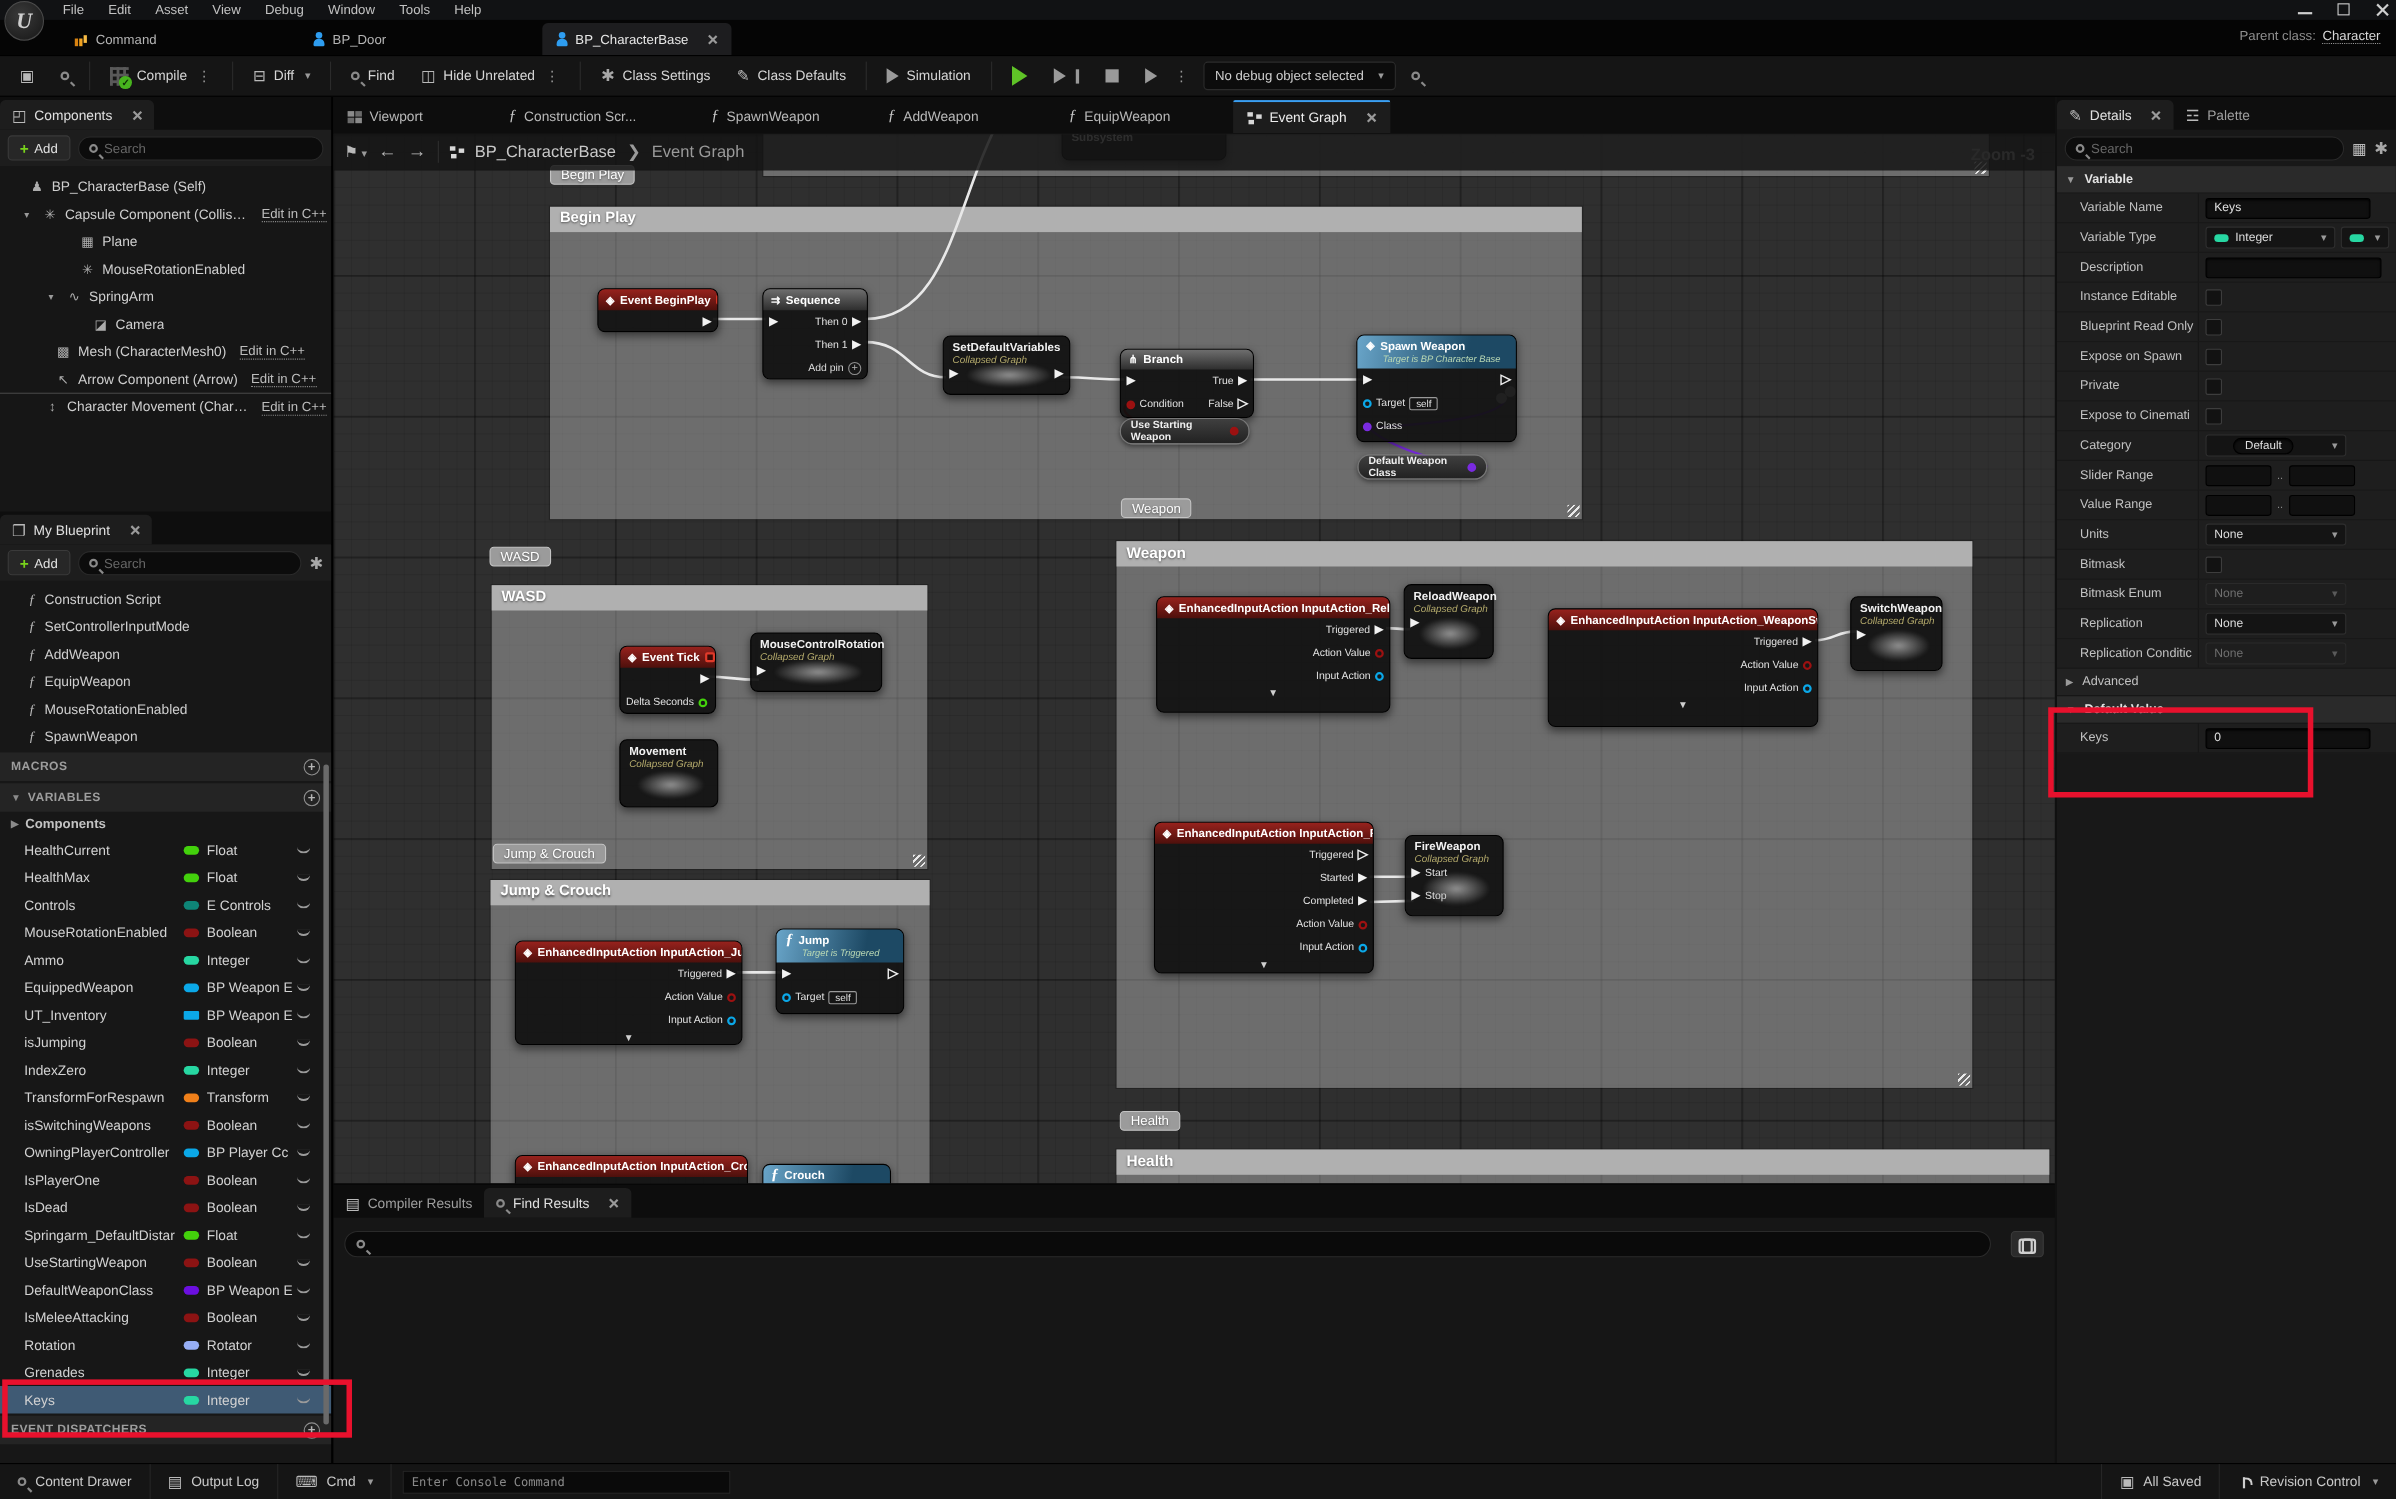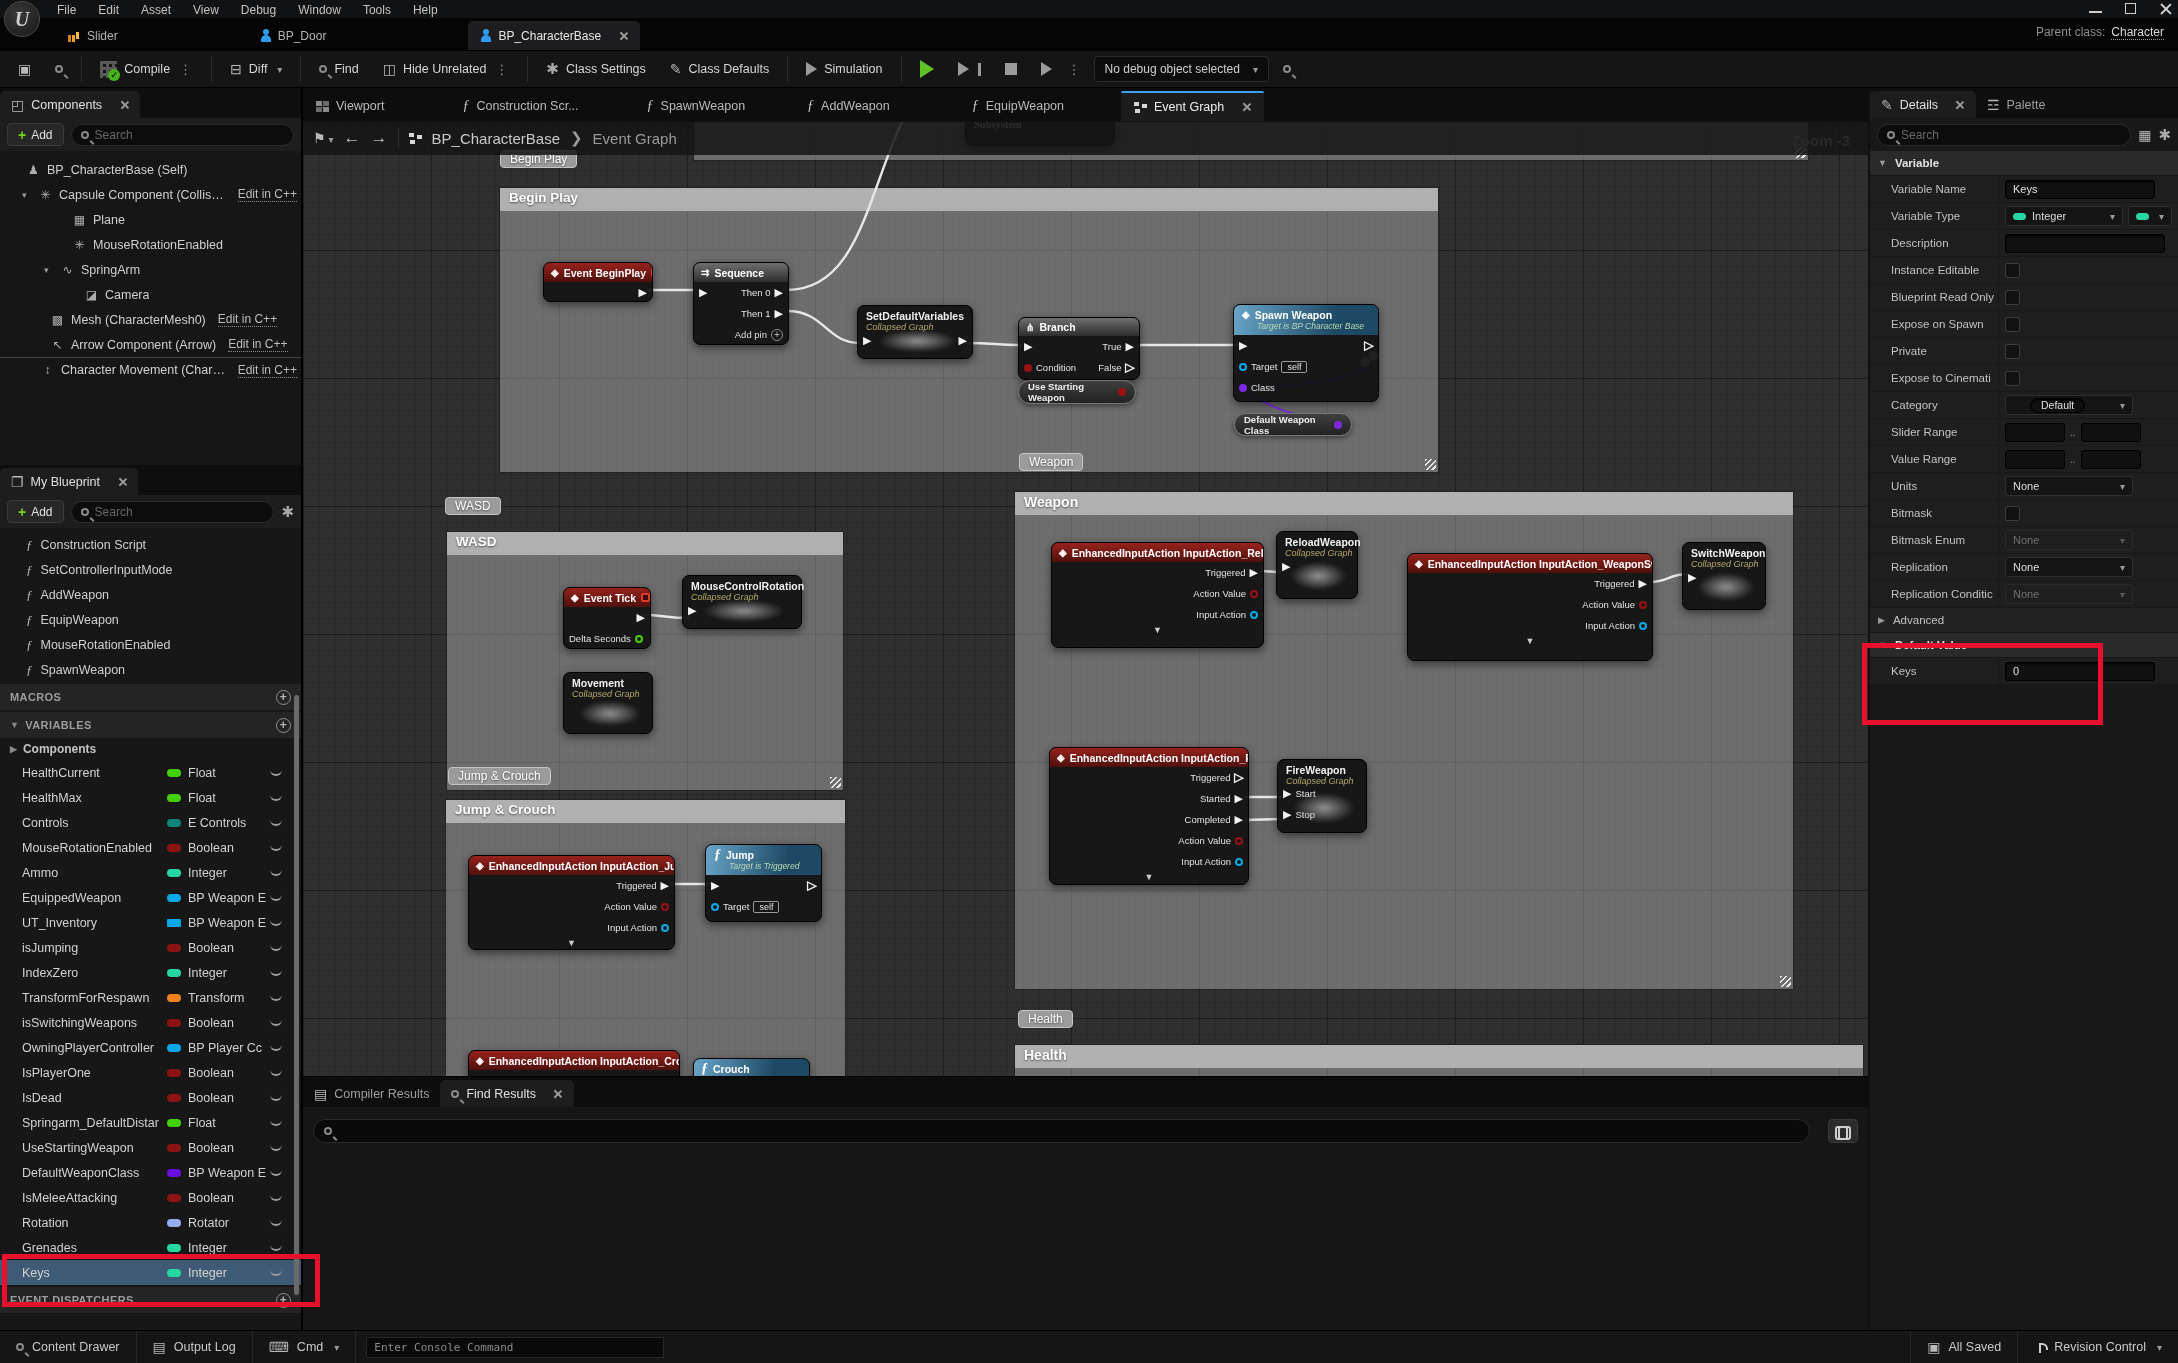--- a/index.html
+++ b/index.html
@@ -193,21 +193,21 @@
 <div id="winctl">
   <span class="wbtn min"></span>
   <span class="wbtn max"></span>
   <span class="wbtn close"></span>
 </div>
 
 <div id="tabrow">
   <div style="width:56px;"></div>
   <div class="atab">
     <span class="levels"></span>
-    <span>Slider</span>
+    <span>Command</span>
   </div>
   <div style="width:118px;"></div>
   <div class="atab">
     <span class="person"></span>
     <span>BP_Door</span>
   </div>
   <div style="width:130px;"></div>
   <div class="atab active">
     <span class="person"></span>
     <span>BP_CharacterBase</span>
@@ -630,21 +630,21 @@
   <span class="cur">Event Graph</span>
 </div>
 
 <div id="canvas">
   <div id="zoomlabel">Zoom -3</div>
 
   <div class="comment" style="left:391px; top:-30px; width:1114px; height:68px;">
       <span class="grip"></span>
     </div>
   <div class="node" style="left:662px; top:-8px; width:150px; height:32px;">
-    <div class="cnode-t" style="color:#bdbdbd;font-family:Liberation Serif, serif;">Subsystem</div>
+    <div class="cnode-t" style="color:#bdbdbd;">Subsystem</div>
   </div>
 
   <svg class="wires" width="1565" height="954">
     <path class="wire" d="M345 168 L393 168"></path>
     <path class="wire" d="M484 168 C560 168, 565 60, 608 -18"></path>
     <path class="wire" d="M484 189 C522 189, 523 221, 557 221"></path>
     <path class="wire" d="M662 221 C692 221, 692 223, 719 223"></path>
     <path class="wire" d="M834 223 L936 223"></path>
     <path class="wire red" d="M824 270 C770 283, 700 256, 724 244"></path>
     <path class="wire purple" d="M1049 302 C1000 300, 958 282, 941 267"></path>

